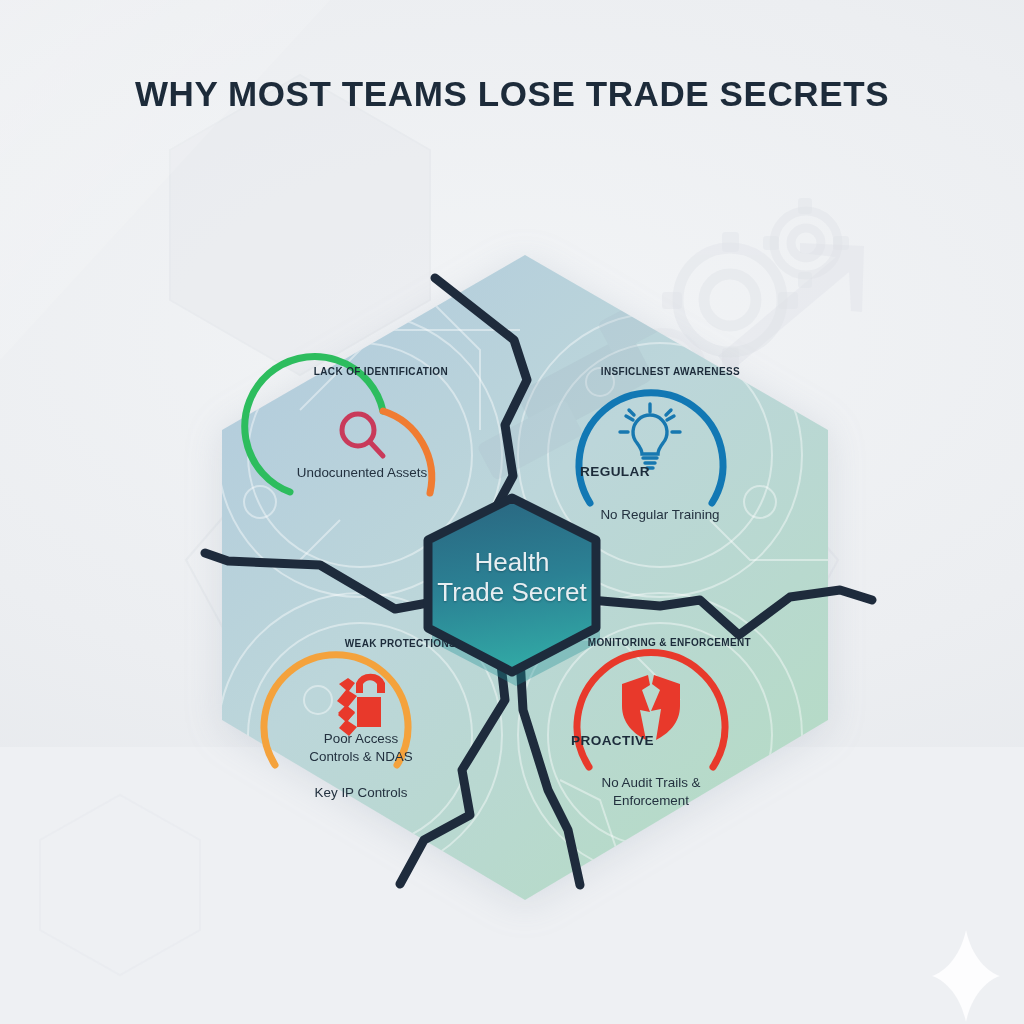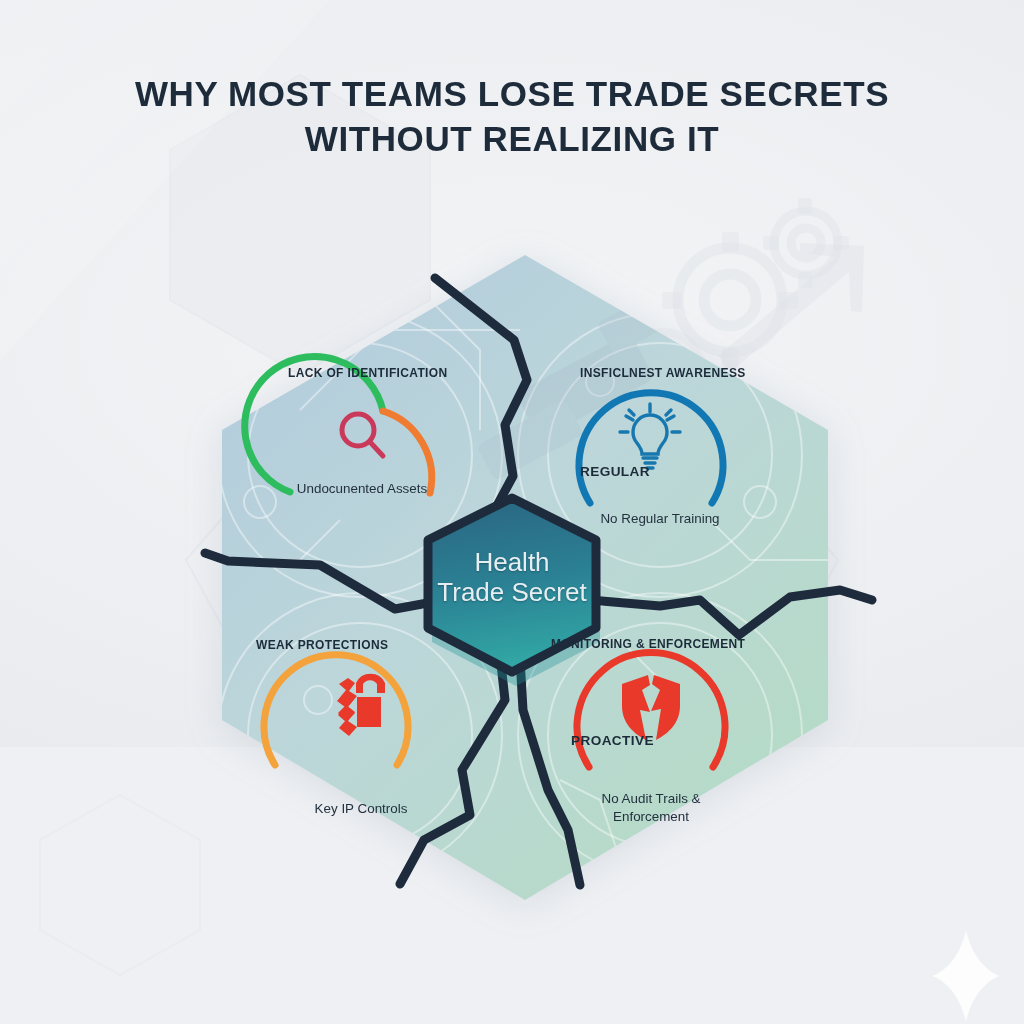--- a/index.html
+++ b/index.html
@@ -30,33 +30,33 @@
   }
   .title span{display:block;}
   .title .l2{letter-spacing:0.6px;}
 
   
   .diagram{position:absolute;left:0;top:0;width:1024px;height:1024px;}
 
   
   .qhead{
     position:absolute;
-    font-size:12px;font-weight:bold;letter-spacing:0.35px;
-    color:#1c2b3a;text-align:left;white-space:nowrap;
+    font-size:10px;font-weight:bold;letter-spacing:0.35px;
+    color:#1c2b3a;text-align:right;white-space:nowrap;
     font-family:"Liberation Sans", sans-serif;
   }
   .qval{
     position:absolute;
     font-size:13.6px;font-weight:bold;letter-spacing:0.4px;
     color:#1c2b3a;text-align:left;white-space:nowrap;
   }
   .qdesc{
     position:absolute;
     font-size:13.4px;font-weight:normal;color:#23313f;
-    text-align:center;line-height:1.35;margin-top:16px;
+    text-align:center;line-height:1.35;
   }
   .center-label{
     position:absolute;
     width:240px;text-align:center;
     color:#e7eef2;font-size:26px;line-height:1.16;
     font-weight:normal;
     text-shadow:0 1px 2px rgba(10,40,55,.35);
   }
 </style>
 </head>
@@ -120,21 +120,20 @@
     </g>
 
     <g opacity=".95">
       <path d="M966 930 C972 958, 988 972, 1000 976 C988 980, 972 994, 966 1022
                C960 994, 944 980, 932 976 C944 972, 960 958, 966 930 Z" fill="#fdfdfe"></path>
     </g>
   </svg>
 
   <div class="title">
     <span class="l1">WHY MOST TEAMS LOSE TRADE SECRETS</span>
-    <span class="l2">WITHOUT REALIZING IT</span>
   </div>
 
   <svg class="diagram" viewBox="0 0 1024 1024">
     <defs>
       <linearGradient id="hexgrad" x1="0.1" y1="0" x2="0.95" y2="1">
         <stop offset="0%" stop-color="#b2cbdd"></stop>
         <stop offset="42%" stop-color="#bcd6da"></stop>
         <stop offset="100%" stop-color="#b4dcc2"></stop>
       </linearGradient>
       <linearGradient id="coregrad" x1="0" y1="0" x2="0.15" y2="1">
@@ -244,23 +243,27 @@
       <path d="M648 675 l-26 9 l0 22 c0 17 12 28 24 34 l-6 -30 l10 2 l-8 -22 l8 -5 Z"></path>
       <path d="M654 675 l26 9 l0 22 c0 17 -12 28 -24 34 l5 -31 l-10 2 l9 -21 l-8 -6 Z"></path>
     </g>
   </svg>
 
   <div class="qhead" style="left:288px;top:366px;width:160px;">LACK OF IDENTIFICATION</div>
   <div class="qdesc" style="left:282px;top:464px;width:160px;">Undocunented Assets</div>
 
   <div class="qhead" style="left:580px;top:366px;width:160px;">INSFICLNEST AWARENESS</div>
   <div class="qval" style="left:580px;top:464px;width:160px;">REGULAR</div>
-  <div class="qdesc" style="left:575px;top:494px;width:170px;">No Regular Training</div>
+  <div class="qdesc" style="left:575px;top:506px;width:170px;">No Regular Training</div>
 
   <div class="qhead" style="left:256px;top:638px;width:200px;">WEAK PROTECTIONS</div>
+  <div class="qdesc" style="left:281px;top:730px;width:160px;">
+    <span>Poor Access</span><br>
+    <span>Controls &amp; NDAS</span>
+  </div>
   <div class="qdesc" style="left:281px;top:784px;width:160px;">Key IP Controls</div>
 
   <div class="qhead" style="left:551px;top:637px;width:200px;">MONITORING &amp; ENFORCEMENT</div>
   <div class="qval" style="left:571px;top:733px;width:160px;">PROACTIVE</div>
   <div class="qdesc" style="left:571px;top:774px;width:160px;">
     <span>No Audit Trails &amp;</span><br>
     <span>Enforcement</span>
   </div>
 
   <div class="center-label" style="left:392px;top:547px;">

